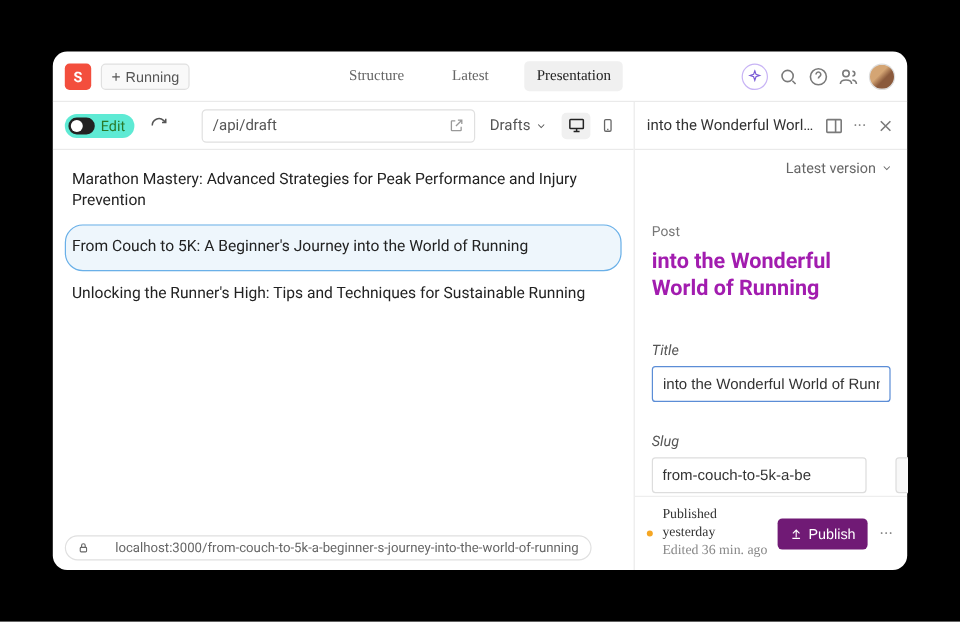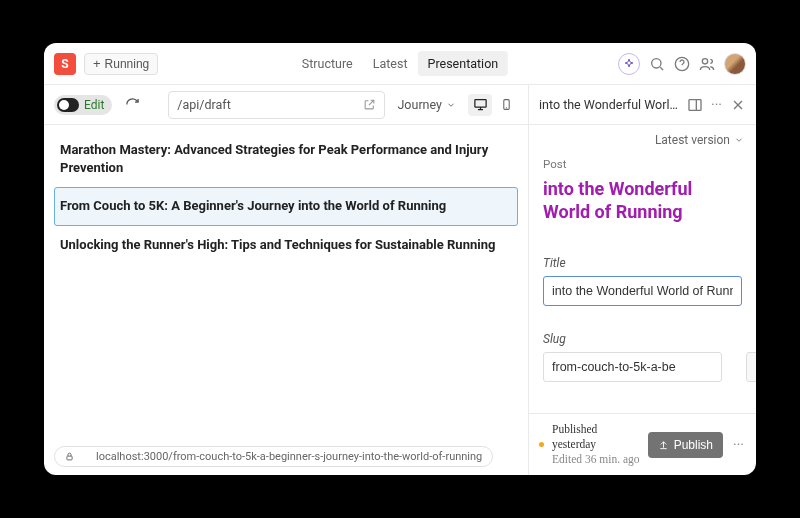--- a/index.html
+++ b/index.html
@@ -55,21 +55,22 @@
   font-size: 12px;
   color: #555;
   cursor: pointer;
 }
 .plus-icon { font-size: 13px; line-height: 1; }
 .nav-tabs {
   position: absolute;
   left: 50%;
   transform: translateX(-50%);
   display: flex;
-  gap: 0;
+  gap: 20px;
+  font-family: Liberation Serif, serif;
 }
 .nav-tab {
   padding: 5px 10px;
   font-size: 12.5px;
   color: #666;
   border-radius: 4px;
   cursor: pointer;
 }
 .nav-tab.active {
   background: #f0f0f0;
@@ -113,21 +114,21 @@
   display: flex;
   align-items: center;
   padding: 0 10px;
   gap: 8px;
   border-bottom: 1px solid #eaeaea;
 }
 .edit-toggle {
   display: flex;
   align-items: center;
   gap: 5px;
-  background: #e5e5e5;
+  background: #5eead4;
   padding: 3px 8px 3px 3px;
   border-radius: 12px;
   font-size: 12px;
   color: #2a7a2a;
 }
 .switch {
   width: 22px; height: 14px;
   background: #222;
   border-radius: 7px;
   position: relative;
@@ -179,34 +180,34 @@
   width: 24px; height: 22px;
   display: flex; align-items: center; justify-content: center;
   border-radius: 4px;
   color: #666;
 }
 .device-btn.active { background: #f0f0f0; color: #222; }
 .content {
   flex: 1;
   overflow: auto;
   padding: 6px 10px;
-  font-weight: bold;
 }
 .post-item {
   padding: 10px 6px;
   font-size: 13px;
   color: #222;
   line-height: 1.4;
   border-radius: 3px;
   cursor: pointer;
 }
 .post-item.selected {
   background: #eef6fc;
   outline: 1.5px solid #6ab0e8;
   outline-offset: -1px;
+  border-radius: 15px;
 }
 .status-bar {
   padding: 6px 10px 8px;
 }
 .status-pill {
   display: inline-flex;
   align-items: center;
   gap: 22px;
   border: 1px solid #e0e0e0;
   border-radius: 12px;
@@ -242,20 +243,21 @@
   justify-content: flex-end;
   padding: 8px 12px 4px;
   font-size: 12px;
   color: #666;
 }
 .version-dd { display: flex; align-items: center; gap: 4px; cursor: pointer; }
 .panel-body {
   flex: 1;
   padding: 6px 14px;
   overflow: auto;
+  margin-top: 29px;
 }
 .section-label {
   font-size: 11.5px;
   color: #777;
   margin-bottom: 6px;
 }
 .doc-title {
   font-size: 18px;
   font-weight: 700;
   color: #a21caf;
@@ -309,21 +311,21 @@
 .status-dot {
   width: 5px; height: 5px;
   background: #f5a623;
   border-radius: 50%;
   flex-shrink: 0;
 }
 .pub-text { flex: 1; font-size: 11.5px; line-height: 1.3; font-family: Liberation Serif, serif; }
 .pub-text .l1 { color: #333; }
 .pub-text .l2 { color: #888; }
 .publish-btn {
-  background: #737373;
+  background: #701a75;
   color: #fff;
   border: none;
   border-radius: 4px;
   padding: 6px 10px;
   font-size: 12px;
   display: flex;
   align-items: center;
   gap: 5px;
   cursor: pointer;
 }
@@ -382,21 +384,21 @@
         </div>
         <div class="url-bar">
           <span>/api/draft</span>
           <span class="external-icon">
             <svg width="13" height="13" viewBox="0 0 24 24" fill="none" stroke="currentColor" stroke-width="2">
                 <path d="M14 4h6v6M20 4l-9 9M19 14v5a1 1 0 0 1-1 1H5a1 1 0 0 1-1-1V6a1 1 0 0 1 1-1h5"></path>
               </svg>
           </span>
         </div>
         <div class="drafts-dd">
-          <span>Journey</span>
+          <span>Drafts</span>
           <svg width="10" height="10" viewBox="0 0 24 24" fill="none" stroke="currentColor" stroke-width="2">
               <path d="M6 9l6 6 6-6"></path>
             </svg>
         </div>
         <div class="device-icons">
           <div class="device-btn active">
             <svg width="15" height="15" viewBox="0 0 24 24" fill="none" stroke="currentColor" stroke-width="2">
                 <rect x="3" y="4" width="18" height="12" rx="1"></rect>
                 <path d="M8 20h8M12 16v4"></path>
               </svg>

